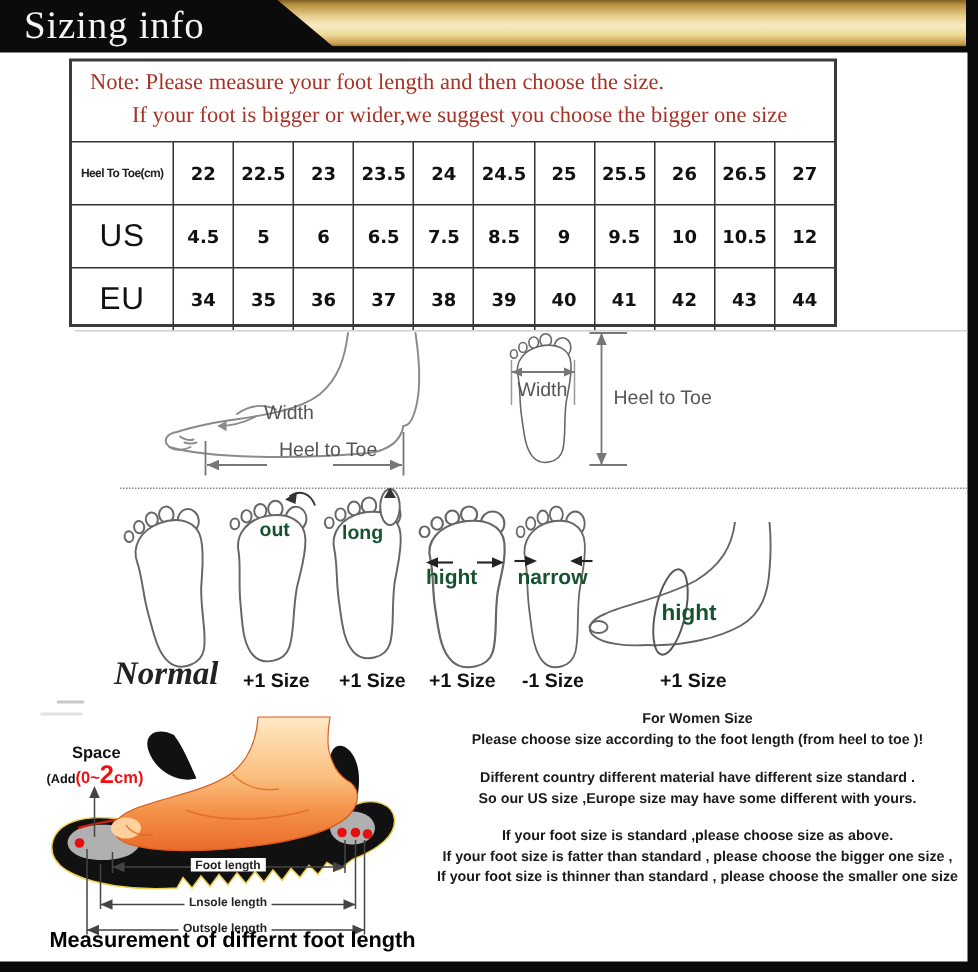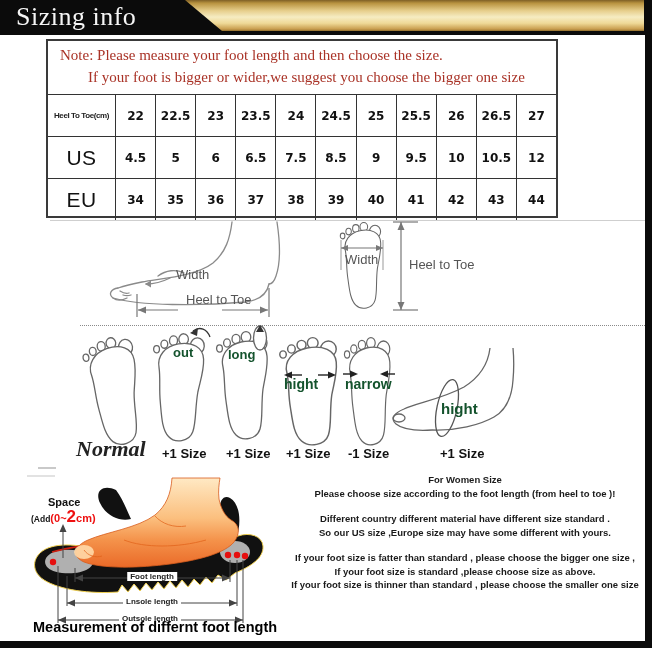--- a/index.html
+++ b/index.html
@@ -282,19 +282,19 @@
   <div class="info">
     <div class="ig">
       <div class="il">For Women Size</div>
       <div class="il">Please choose size according to the foot length (from heel to toe )!</div>
     </div>
     <div class="ig">
       <div class="il">Different country different material have different size standard .</div>
       <div class="il">So our US size ,Europe size may have some different with yours.</div>
     </div>
     <div class="ig">
+      <div class="il">If your foot size is standard ,please choose size as above.</div>
       <div class="il">If your foot size is fatter than standard , please choose the bigger one size ,</div>
-      <div class="il">If your foot size is standard ,please choose size as above.</div>
       <div class="il">If your foot size is thinner than standard , please choose the smaller one size</div>
     </div>
   </div>
 
 </div>
 
 </body></html>

